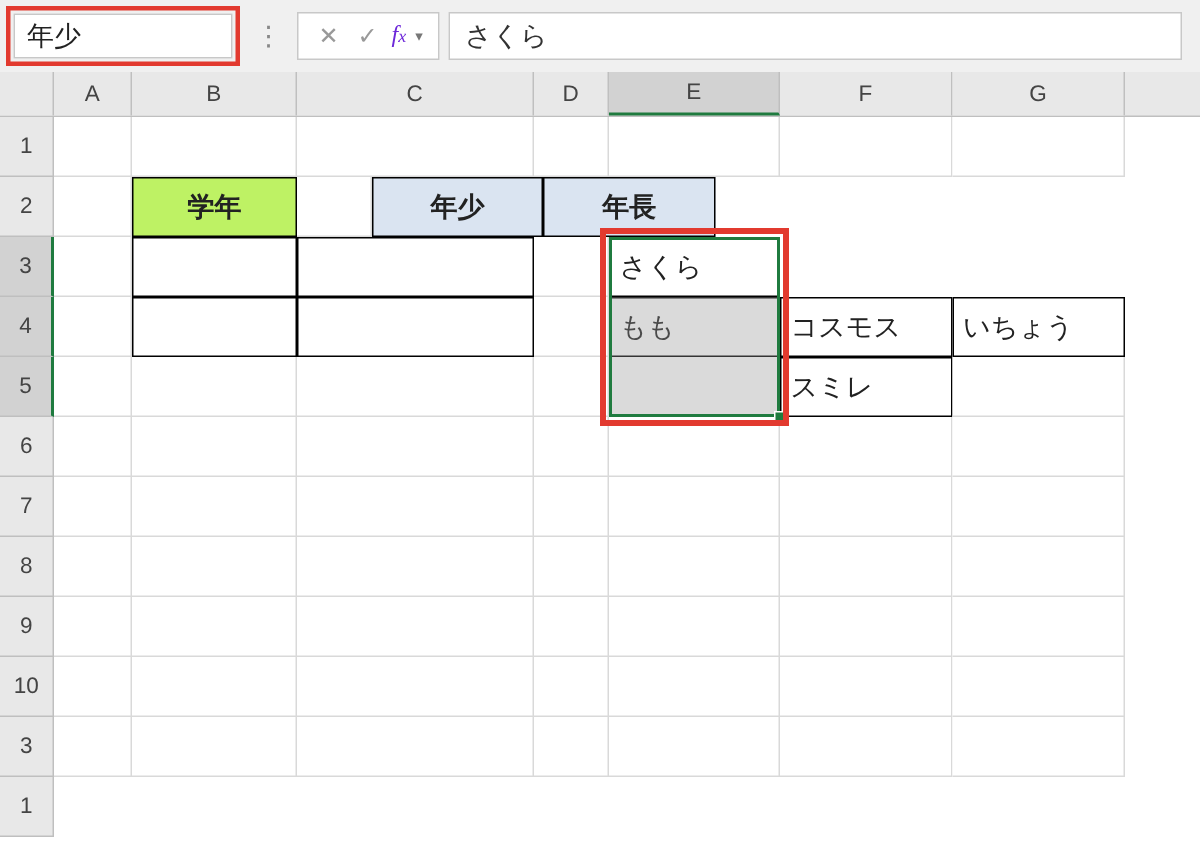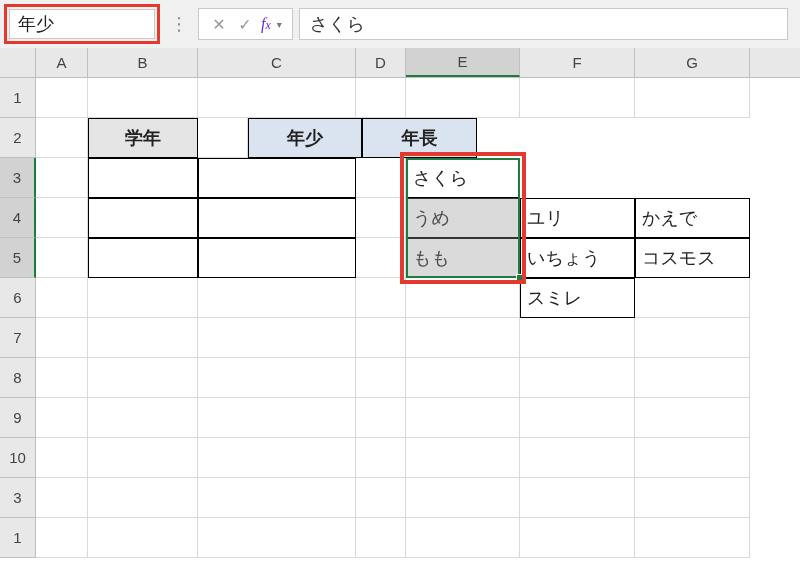--- a/index.html
+++ b/index.html
@@ -161,21 +161,21 @@
       color: #222;
       background: #ffffff;
       overflow: hidden;
       white-space: nowrap;
     }
     
     .t-border {
       border: 1px solid #000;
     }
     .hdr-green {
-      background: #e5e5e5;
+      background: #bef264;
       font-weight: bold;
       justify-content: center;
     }
     .hdr-blue {
       background: #dae4f1;
       font-weight: bold;
       justify-content: center;
     }
     
     .red-box {
@@ -272,38 +272,29 @@
     </div>
 
     <div class="cell-row">
       <div class="cell col-A"></div>
       <div class="cell col-B t-border"></div>
       <div class="cell col-C t-border"></div>
       <div class="cell col-D"></div>
       <div class="cell col-E t-border">さくら</div>
     </div>
 
+
     <div class="cell-row">
       <div class="cell col-A"></div>
       <div class="cell col-B t-border"></div>
       <div class="cell col-C t-border"></div>
       <div class="cell col-D"></div>
-      <div class="cell col-E t-border">うめ</div>
-      <div class="cell col-F t-border">ユリ</div>
-      <div class="cell col-G t-border">かえで</div>
-    </div>
-
-    <div class="cell-row">
-      <div class="cell col-A"></div>
-      <div class="cell col-B t-border"></div>
-      <div class="cell col-C t-border"></div>
-      <div class="cell col-D"></div>
       <div class="cell col-E t-border">もも</div>
+      <div class="cell col-F t-border">コスモス</div>
       <div class="cell col-G t-border">いちょう</div>
-      <div class="cell col-F t-border">コスモス</div>
     </div>
 
     <div class="cell-row">
       <div class="cell col-A"></div>
       <div class="cell col-B"></div>
       <div class="cell col-C"></div>
       <div class="cell col-D"></div>
       <div class="cell col-E"></div>
       <div class="cell col-F t-border">スミレ</div>
       <div class="cell col-G"></div>

